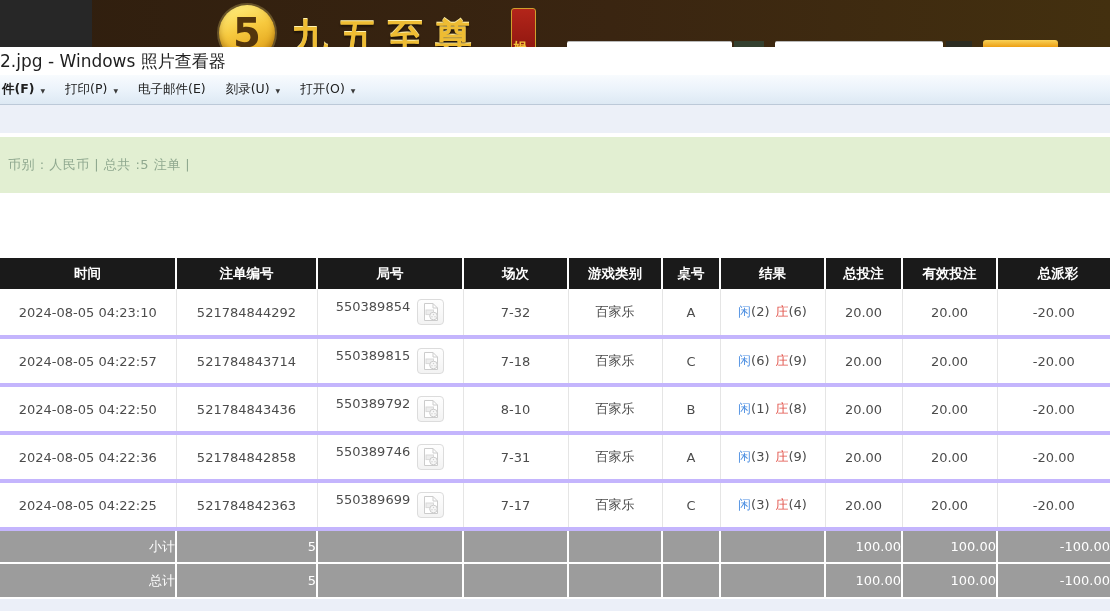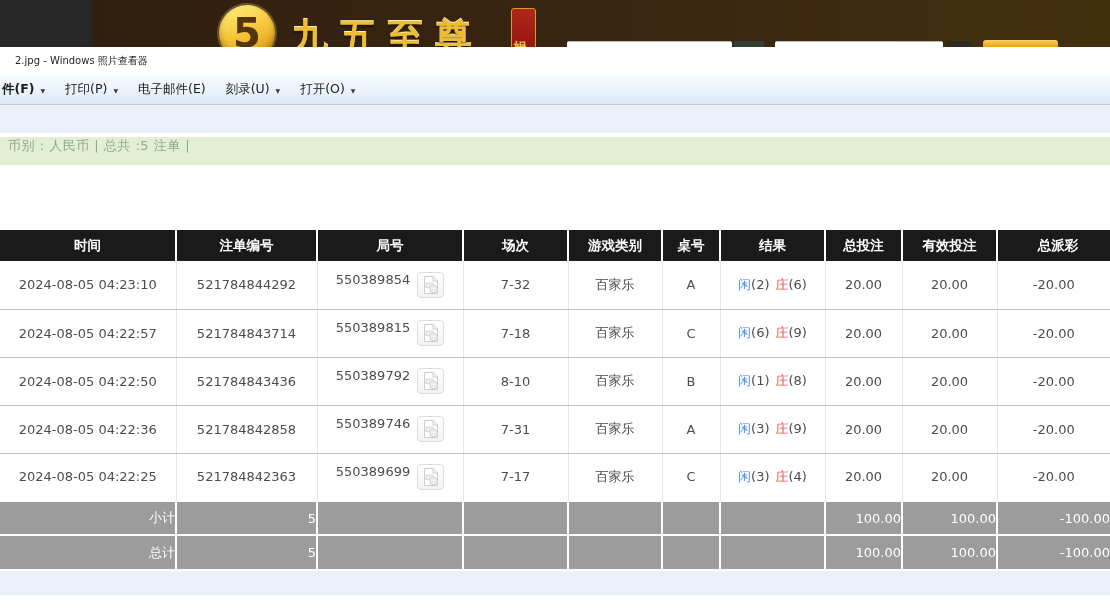--- a/index.html
+++ b/index.html
@@ -26,43 +26,43 @@
   .sliver.field { height:6px; background:#fff; border-radius:2px 2px 0 0; border-top:1px solid #b9b9b9; }
   .sliver.f1 { left:567px; width:165px; }
   .sliver.f2 { left:775px; width:168px; }
   .sliver.slot1 { left:734px; width:30px; height:6px; background:#34402f; }
   .sliver.slot2 { left:946px; width:26px; height:6px; background:#2c2c22; }
   .sliver.gold-btn { left:983px; width:75px; height:7px; border-radius:3px 3px 0 0;
                      background:linear-gradient(#f9d258,#ec9f14); }
 
   
   .titlebar { height:28px; background:#fff; display:flex; align-items:center;
-              padding-left:15px; font-size:10px; color:#1f1f1f; }
+              padding-left:0; font-size:17px; color:#1f1f1f; }
   .menubar { height:30px; background:linear-gradient(#f8fbfe 0%,#eaf2fa 55%,#dde9f4 100%);
              border-bottom:1px solid #bcc9d8; display:flex; align-items:center; padding-left:2px; }
   .menu-item { display:flex; align-items:center; padding:0 10px; height:100%;
                font-size:12.5px; color:#202020; cursor:default; }
   .menu-item:first-child { padding-left:0;font-weight:bold; }
   .menu-item .arrow { font-size:6px; color:#3a3a3a; margin-left:6px; position:relative; top:1px; }
 
   
   .strip-top { height:28px; background:#ecf0f8; }
   .gap1 { height:4px; background:#fff; }
-  .infobar { height:28px; background:#e2efd2; display:flex; align-items:flex-start;
+  .infobar { height:56px; background:#e2efd2; display:flex; align-items:center;
              padding-left:8px; font-size:13px; color:#8fa88f; letter-spacing:.5px; }
   .gap2 { height:65px; background:#fff; }
   .strip-bottom { height:26px; background:#ebeff8; border-top:2px solid #fff; }
 
   
   table.bets { width:1110px; table-layout:fixed; border-collapse:collapse; }
   table.bets th { height:31px; background:#1a1a1a; color:#fff; font-size:13.5px; font-weight:bold;
                   border-right:2px solid #fff; text-align:center; }
   table.bets th:last-child { border-right:none;padding-left:8px; }
   table.bets tbody td { height:48px; background:#fff; color:#4c4c4c; font-size:13px; text-align:center;
-                        border-right:1px solid #e5e5e5; border-bottom:1px solid #c4b5fd; }
+                        border-right:1px solid #e5e5e5; border-bottom:4px solid #c4b5fd; }
   table.bets tbody td:last-child { border-right:none; }
   table.bets tfoot td { height:34px; background:#9c9c9c; color:#fff; font-size:13px; text-align:right;
                         border-top:2px solid #fff; border-right:2px solid #fff; }
   table.bets tfoot td:last-child { border-right:none; }
   .blue { color:#4e90e2; }
   .red { color:#e2544b; }
   .red-strong { color:#ed3b32; }
   .score { color:#4c4c4c; }
   .banker-part { margin-left:6px; }
   .round-wrap { display:flex; justify-content:center; gap:7px; }

